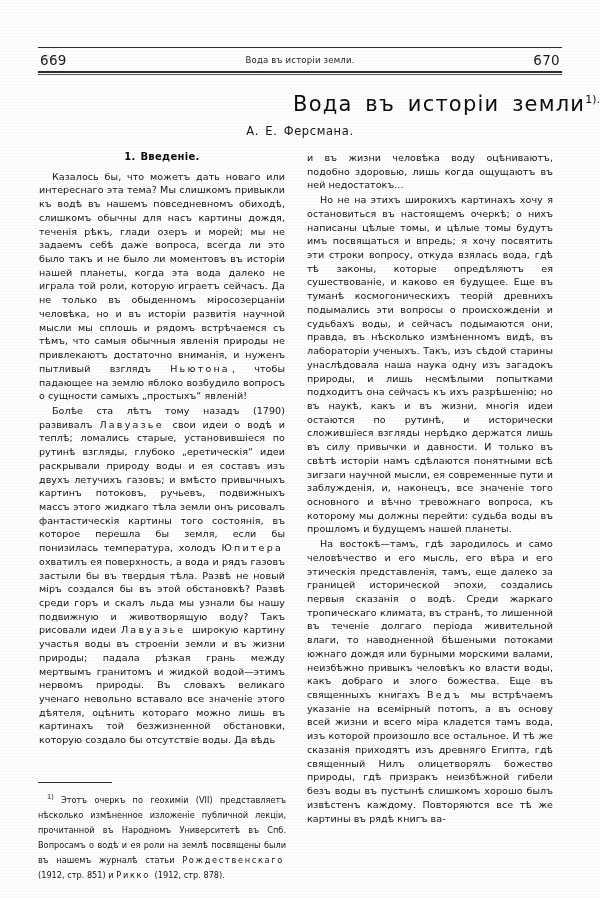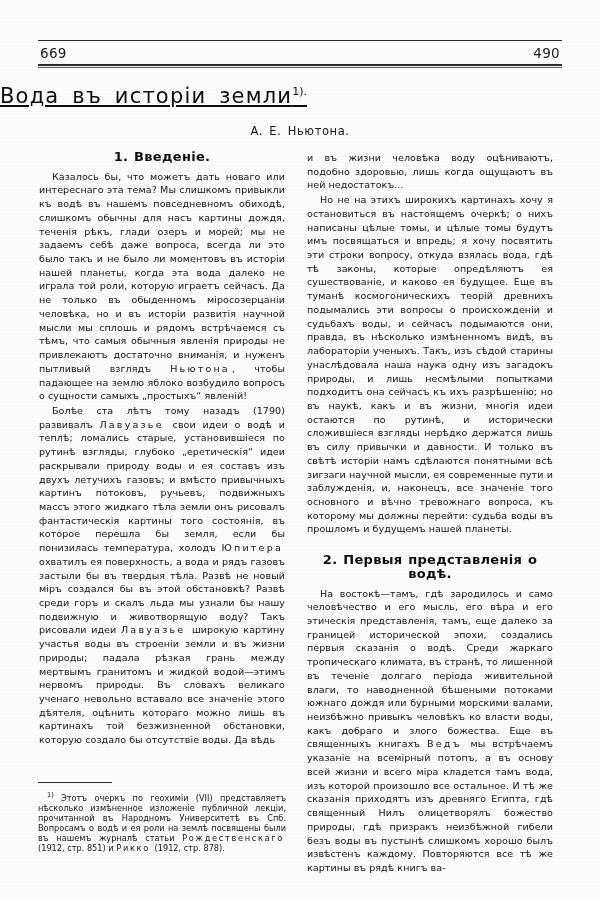--- a/index.html
+++ b/index.html
@@ -21,21 +21,21 @@
     left: 0; top: 0;
     width: 600px;
     height: 898px;
     background: #fdfdfd;
   }
 
   
   .running-head {
     position: absolute;
     left: 38px;
-    top: 40px;
+    top: 47px;
     width: 524px;
     height: 24px;
   }
   .rule-top {
     position: absolute;
     left: 0; top: 0;
     width: 524px;
     height: 1px;
     background: #2b2b2b;
   }
@@ -71,27 +71,26 @@
     text-align: center;
     font-size: 8.5px;
     letter-spacing: 0.2px;
     color: #1f1f1f;
   }
 
   
   .article-title {
     position: absolute;
     left: 0; right: 0;
-    top: 84px;
-    text-align: left;
+    top: 92px;
+    text-align: right;
     font-size: 21px;
     letter-spacing: 1.2px;
     word-spacing: 5px;
     color: #0d0d0d;
-    text-decoration: underline;
   }
   .article-title .fn-ref {
     font-size: 11px;
     vertical-align: super;
     letter-spacing: 0;
     word-spacing: 0;
   }
   .article-author {
     position: absolute;
     left: 0; right: 0;
@@ -112,21 +111,21 @@
     line-height: 13.72px;
     text-align: justify;
     color: #121212;
     letter-spacing: 0.05px;
   }
   .col-left  { left: 38px;  }
   .col-right { left: 306px; }
 
   .sec-heading {
     text-align: center;
-    font-size: 13px;
+    font-size: 10px;
     font-weight: bold;
     letter-spacing: 0.3px;
     word-spacing: 1px;
     margin: 0 0 6px 0;
     color: #0d0d0d;
   }
   .sec-heading.spaced-above { margin-top: 17px; }
 
   p.para {
     margin: 1px;
@@ -141,21 +140,21 @@
   }
   .ital { }
 
   
   .footnote {
     position: absolute;
     left: 38px;
     top: 790px;
     width: 248px;
     font-size: 8.2px;
-    line-height: 10px;
+    line-height: 15px;
     text-align: justify;
     color: #141414;
   }
   .footnote-rule {
     position: absolute;
     left: 38px;
     top: 782px;
     width: 74px;
     height: 1px;
     background: #2b2b2b;
@@ -181,46 +180,46 @@
   }
 </style>
 </head>
 <body>
 
 <div class="page">
 
   <div class="running-head">
     <div class="rule-top"></div>
     <div class="folio folio-left">669</div>
-    <div class="folio folio-right">490</div>
+    <div class="head-title">Вода въ исторіи земли.</div>
+    <div class="folio folio-right">670</div>
     <div class="rule-bottom"></div>
   </div>
 
   <div class="article-title">
     <span>Вода въ исторіи земли</span><span class="fn-ref">1).</span>
   </div>
-  <div class="article-author">А. Е. Ньютона.</div>
+  <div class="article-author">А. Е. Ферсмана.</div>
 
   <div class="col col-left">
 
     <div class="sec-heading">1.  Введеніе.</div>
 
 
     <p class="para">Казалось бы, что можетъ дать новаго или интереснаго эта тема? Мы слишкомъ привыкли къ водѣ въ нашемъ повседневномъ обиходѣ, слишкомъ обычны для насъ картины дождя, теченія рѣкъ, глади озеръ и морей; мы не задаемъ себѣ даже вопроса, всегда ли это было такъ и не было ли моментовъ въ исторіи нашей планеты, когда эта вода далеко не играла той роли, которую играетъ сейчасъ. Да не только въ обыденномъ міросозерцаніи человѣка, но и въ исторіи развитія научной мысли мы сплошь и рядомъ встрѣчаемся съ тѣмъ, что самыя обычныя явленія природы не привлекаютъ достаточно вниманія, и нуженъ пытливый взглядъ <span class="sp">Ньютона</span>, чтобы падающее на землю яблоко возбудило вопросъ о сущности самыхъ „простыхъ“ явленій!</p>
 
     <p class="para">Болѣе ста лѣтъ тому назадъ (1790) развивалъ <span class="sp">Лавуазье</span> свои идеи о водѣ и теплѣ; ломались старые, установившіеся по рутинѣ взгляды, глубоко „еретическія“ идеи раскрывали природу воды и ея составъ изъ двухъ летучихъ газовъ; и вмѣсто привычныхъ картинъ потоковъ, ручьевъ, подвижныхъ массъ этого жидкаго тѣла земли онъ рисовалъ фантастическія картины того состоянія, въ которое перешла бы земля, если бы понизилась температура, холодъ <span class="sp">Юпитера</span> охватилъ ея поверхность, а вода и рядъ газовъ застыли бы въ твердыя тѣла. Развѣ не новый міръ создался бы въ этой обстановкѣ? Развѣ среди горъ и скалъ льда мы узнали бы нашу подвижную и животворящую воду? Такъ рисовали идеи <span class="sp">Лавуазье</span> широкую картину участья воды въ строеніи земли и въ жизни природы; падала рѣзкая грань между мертвымъ гранитомъ и жидкой водой—этимъ нервомъ природы. Въ словахъ великаго ученаго невольно вставало все значеніе этого дѣятеля, оцѣнить котораго можно лишь въ картинахъ той безжизненной обстановки, которую создало бы отсутствіе воды. Да вѣдь</p>
   </div>
 
   <div class="col col-right">
 
     <p class="para cont">и въ жизни человѣка воду оцѣниваютъ, подобно здоровью, лишь когда ощущаютъ въ ней недостатокъ...</p>
 
     <p class="para">Но не на этихъ широкихъ картинахъ хочу я остановиться въ настоящемъ очеркѣ; о нихъ написаны цѣлые томы, и цѣлые томы будутъ имъ посвящаться и впредь; я хочу посвятить эти строки вопросу, откуда взялась вода, гдѣ тѣ законы, которые опредѣляютъ ея сушествованіе, и каково ея будущее. Еще въ туманѣ космогоническихъ теорій древнихъ подымались эти вопросы о происхожденіи и судьбахъ воды, и сейчасъ подымаются они, правда, въ нѣсколько измѣненномъ видѣ, въ лабораторіи ученыхъ. Такъ, изъ сѣдой старины унаслѣдовала наша наука одну изъ загадокъ природы, и лишь несмѣлыми попытками подходитъ она сейчасъ къ ихъ разрѣшенію; но въ наукѣ, какъ и въ жизни, многія идеи остаются по рутинѣ, и исторически сложившіеся взгляды нерѣдко держатся лишь въ силу привычки и давности. И только въ свѣтѣ <span class="ital">исторіи</span> намъ сдѣлаются понятными всѣ зигзаги научной мысли, ея современные пути и заблужденія, и, наконецъ, все значеніе того основного и вѣчно тревожнаго вопроса, къ которому мы должны перейти: судьба воды въ прошломъ и будущемъ нашей планеты.</p>
 
-    <div class="sec-heading spaced-above">2. Первыя представленія о водѣ.</div>
 
     <p class="para">На востокѣ—тамъ, гдѣ зародилось и само человѣчество и его мысль, его вѣра и его этическія представленія, тамъ, еще далеко за границей исторической эпохи, создались первыя сказанія о водѣ. Среди жаркаго тропическаго климата, въ странѣ, то лишенной въ теченіе долгаго періода живительной влаги, то наводненной бѣшеными потоками южнаго дождя или бурными морскими валами, неизбѣжно привыкъ человѣкъ ко власти воды, какъ добраго и злого божества. Еще въ священныхъ книгахъ <span class="sp">Ведъ</span> мы встрѣчаемъ указаніе на всемірный потопъ, а въ основу всей жизни и всего міра кладется тамъ вода, изъ которой произошло все остальное. И тѣ же сказанія приходятъ изъ древняго Египта, гдѣ священный Нилъ олицетворялъ божество природы, гдѣ призракъ неизбѣжной гибели безъ воды въ пустынѣ слишкомъ хорошо былъ извѣстенъ каждому. Повторяются все тѣ же картины въ рядѣ книгъ ва-</p>
   </div>
 
   <div class="footnote-rule"></div>
   <div class="footnote">
     <p><span class="fn-num">1)</span> Этотъ очеркъ по геохиміи (VII) представляетъ нѣсколько измѣненное изложеніе публичной лекціи, прочитанной въ Народномъ Университетѣ въ Спб. Вопросамъ о водѣ и ея роли на землѣ посвящены были въ нашемъ журналѣ статьи <span class="sp">Рождественскаго</span> (1912, стр. 851) и <span class="sp">Рикко</span> (1912, стр. 878).</p>
   </div>
 
   <div class="grain"></div>

